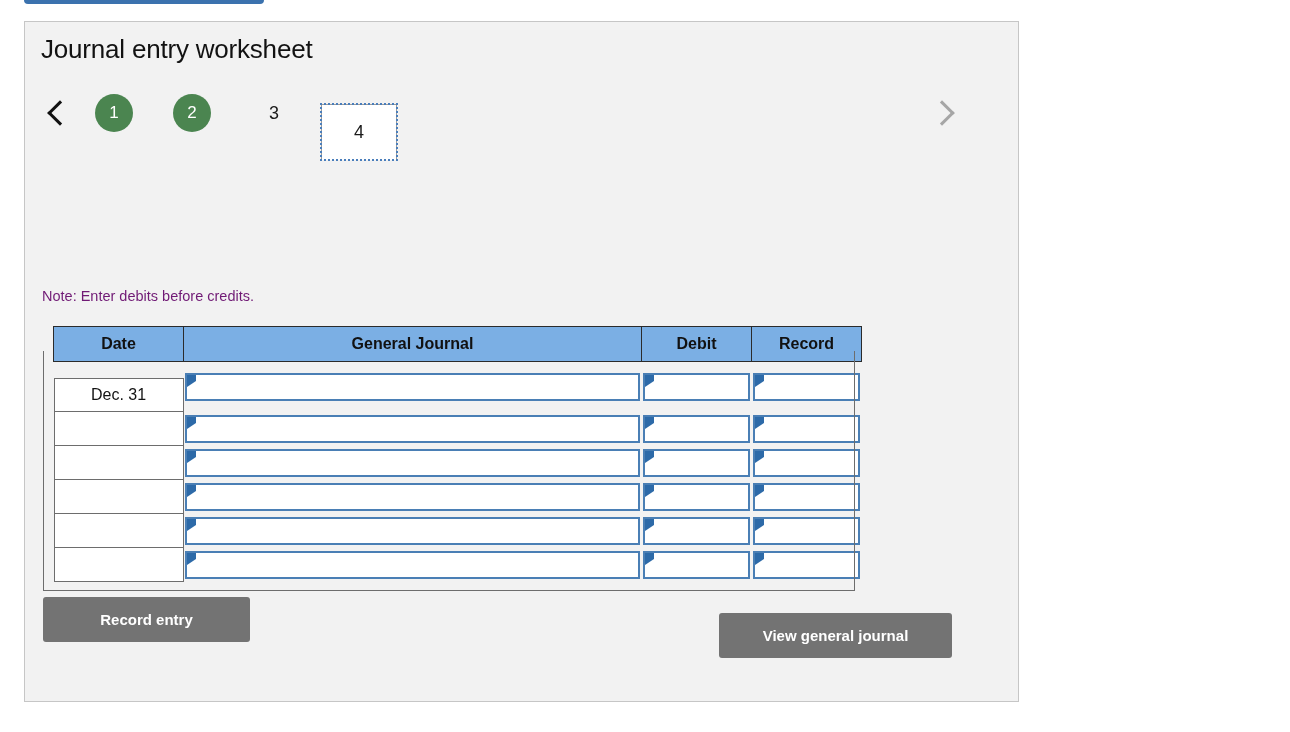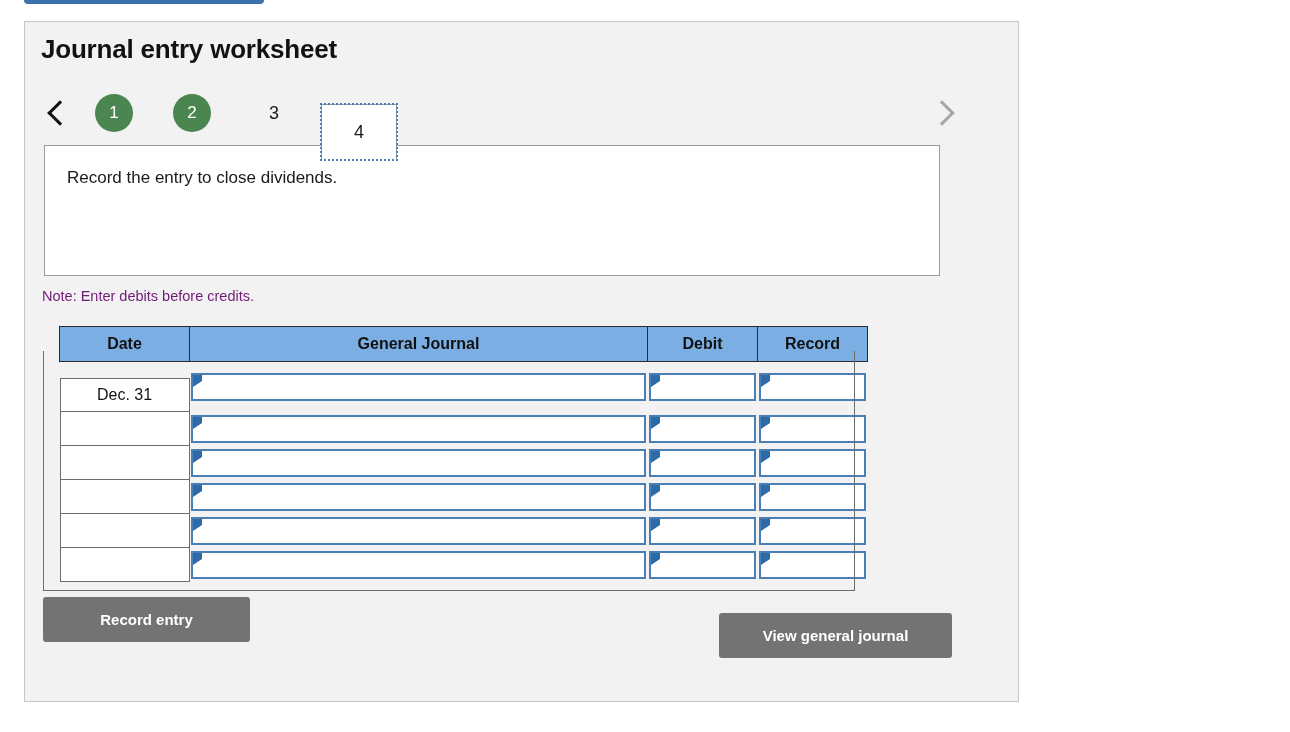--- a/index.html
+++ b/index.html
@@ -39,21 +39,21 @@
     background: #f2f2f2;
     border: 1px solid #c6c6c6;
     box-sizing: border-box;
   }
 
   .page-title {
     position: absolute;
     left: 41px;
     top: 34px;
     font-size: 26px;
-    font-weight: bold;
+    font-weight: normal;
     color: #121212;
     letter-spacing: -0.2px;
     white-space: nowrap;
     text-align: center;
   }
 
   
   .pager {
     position: absolute;
     left: 41px;
@@ -155,21 +155,21 @@
     position: absolute;
     left: 42px;
     top: 288px;
     font-size: 14.5px;
     color: #701a75;
   }
 
   
   .journal {
     position: absolute;
-    left: 59px;
+    left: 53px;
     top: 326px;
     border-collapse: collapse;
     table-layout: fixed;
     padding-left: 22px;
   }
 
   .journal th {
     background: #7bafe4;
     border: 1px solid #2b2b2b;
     color: #111111;
@@ -301,23 +301,20 @@
         </div>
         <div class="step plain" style="left: 210px;">
           <span>3</span>
         </div>
         <div class="step active" style="left: 280px;">
           <span>4</span>
         </div>
       </div>
   </div>
 
-  <div class="instruction-box">
-    <div class="instruction-text">Record the entry to close dividends.</div>
-  </div>
 
   <div class="note">Note: Enter debits before credits.</div>
 
   <table class="journal">
     <colgroup>
       <col class="col-date">
         <col class="col-gj">
         <col class="col-debit">
         <col class="col-credit">
     </colgroup>

